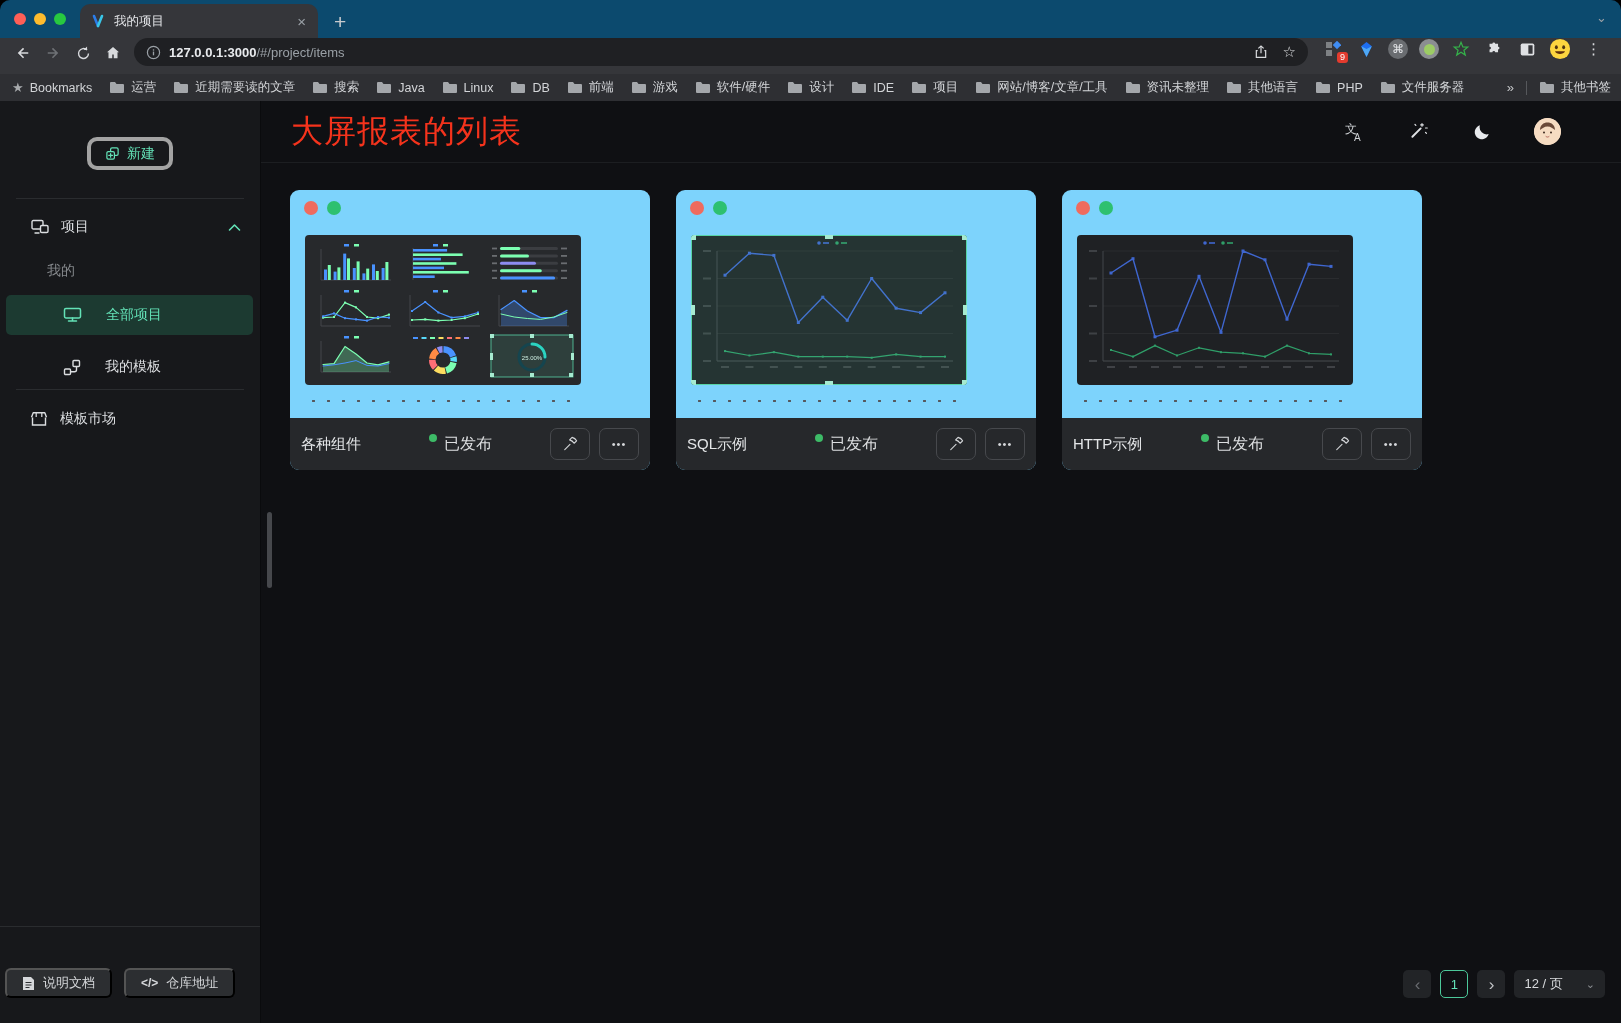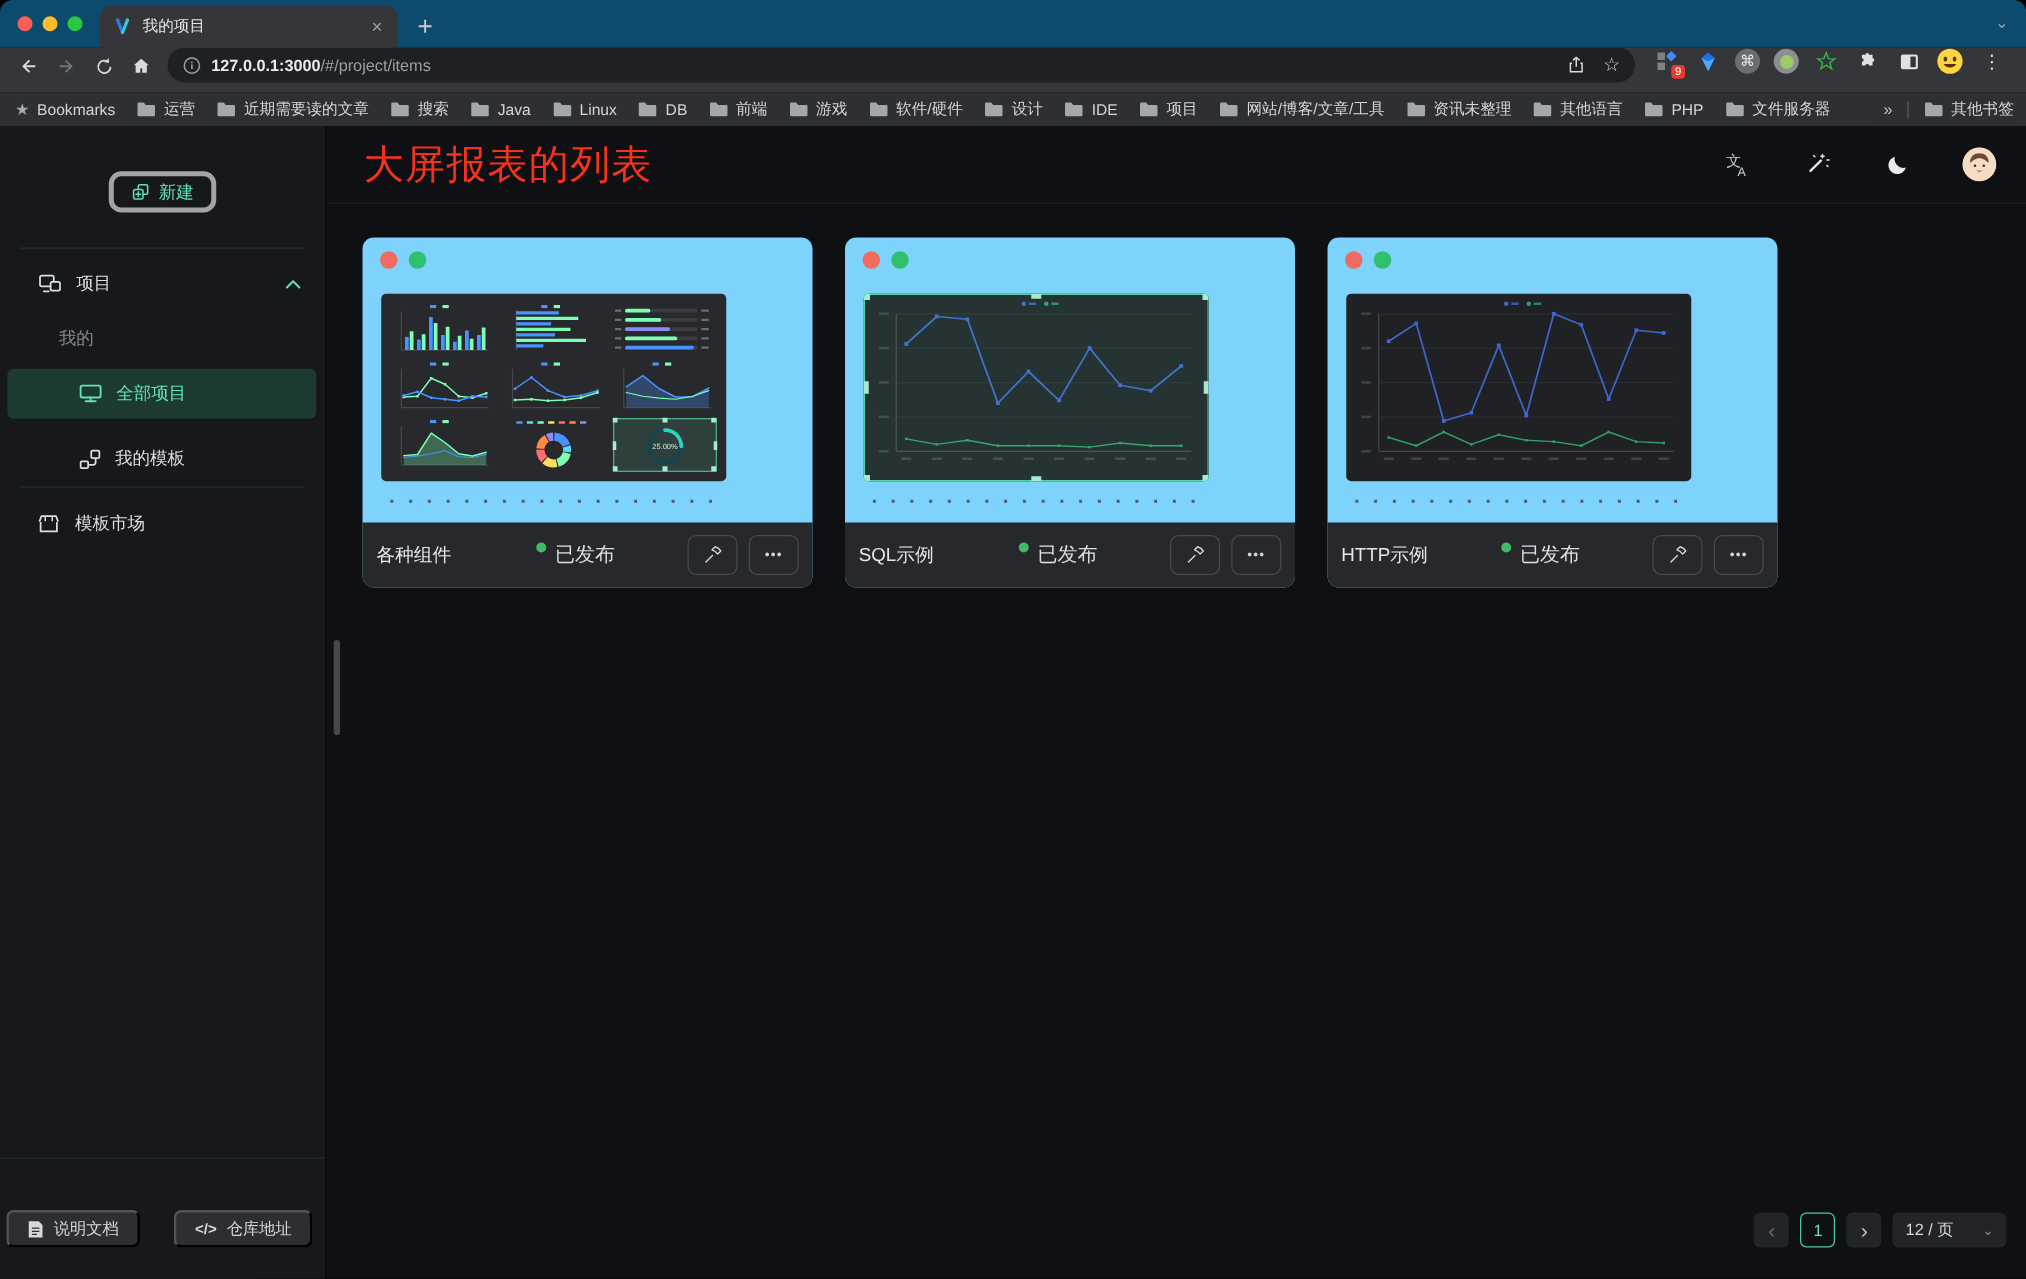--- a/index.html
+++ b/index.html
@@ -38,27 +38,27 @@
   .vsep{width:1px;height:14px;background:#56585c}
   
   .app{flex:1;display:flex;min-height:0;background:#0f1013}
   .sidebar{width:260px;background:#17181b;position:relative;flex:none}
   .newbtn{position:absolute;left:50%;transform:translateX(-50%);top:36px;width:86px;height:33px;border:4px solid #a3a3a3;border-radius:10px;color:#63e2b7;display:flex;align-items:center;justify-content:center;gap:7px;font-size:14px;background:transparent}
   .sdiv{position:absolute;left:16px;right:16px;height:1px;background:#2a2c2f}
   .srow{position:absolute;left:0;right:0;height:42px;display:flex;align-items:center;color:#dcdee1;font-size:14px}
   .srow .lbl{margin-left:12px}
   .chev-up{margin-left:auto;margin-right:19px}
   .grouplbl{position:absolute;left:47px;color:#85888c;font-size:14px}
-  .sitem{position:absolute;left:6px;right:7px;height:40px;border-radius:5px;display:flex;align-items:center;padding-left:57px;gap:11px;font-size:14px;color:#dcdee1}
+  .sitem{position:absolute;left:6px;right:7px;height:40px;border-radius:5px;display:flex;align-items:center;padding-left:57px;gap:24px;font-size:14px;color:#dcdee1}
   .sitem.active{background:#1c3a31;color:#63e2b7}
-  .sfoot{position:absolute;left:5px;bottom:25px;display:flex;gap:27px}
+  .sfoot{position:absolute;left:5px;bottom:25px;display:flex;gap:12px}
   .sfbtn{height:30px;background:#2c2e31;border-radius:6px;display:flex;align-items:center;gap:8px;padding:0 15px;color:#d6d8db;font-size:13px}
   
   .main{flex:1;position:relative;min-width:0;background:#0f1013;border-left:1px solid #0a0b0d}
-  .mhead{height:62px;display:flex;align-items:center;padding:0 24px 0 30px;border-bottom:1px solid #1c1e21}
+  .mhead{height:62px;display:flex;align-items:center;padding:0 60px 0 30px;border-bottom:1px solid #1c1e21}
   .ptitle{font-size:32px;color:#f5331c;letter-spacing:1px}
   .hicons{margin-left:auto;display:flex;align-items:center;gap:40px}
   .hic{width:24px;height:24px;display:flex;align-items:center;justify-content:center}
   .avatar{width:27px;height:27px;border-radius:50%;overflow:hidden;background:#f6dcc2}
   .scrollthumb{position:absolute;left:6px;top:411px;width:5px;height:76px;border-radius:3px;background:#46484c}
   .cards{position:absolute;left:29px;top:89px;display:flex;gap:26px}
   .card{width:360px;height:280px;background:#7dd3fc;border-radius:9px;position:relative}
   .cdots{position:absolute;top:11px;left:14px;display:flex;gap:9px}
   .cdot{width:14px;height:14px;border-radius:50%}
   .thumb{position:absolute;left:15px;top:45px;width:276px;height:150px;border-radius:4px;overflow:hidden;background:#1f2124}

